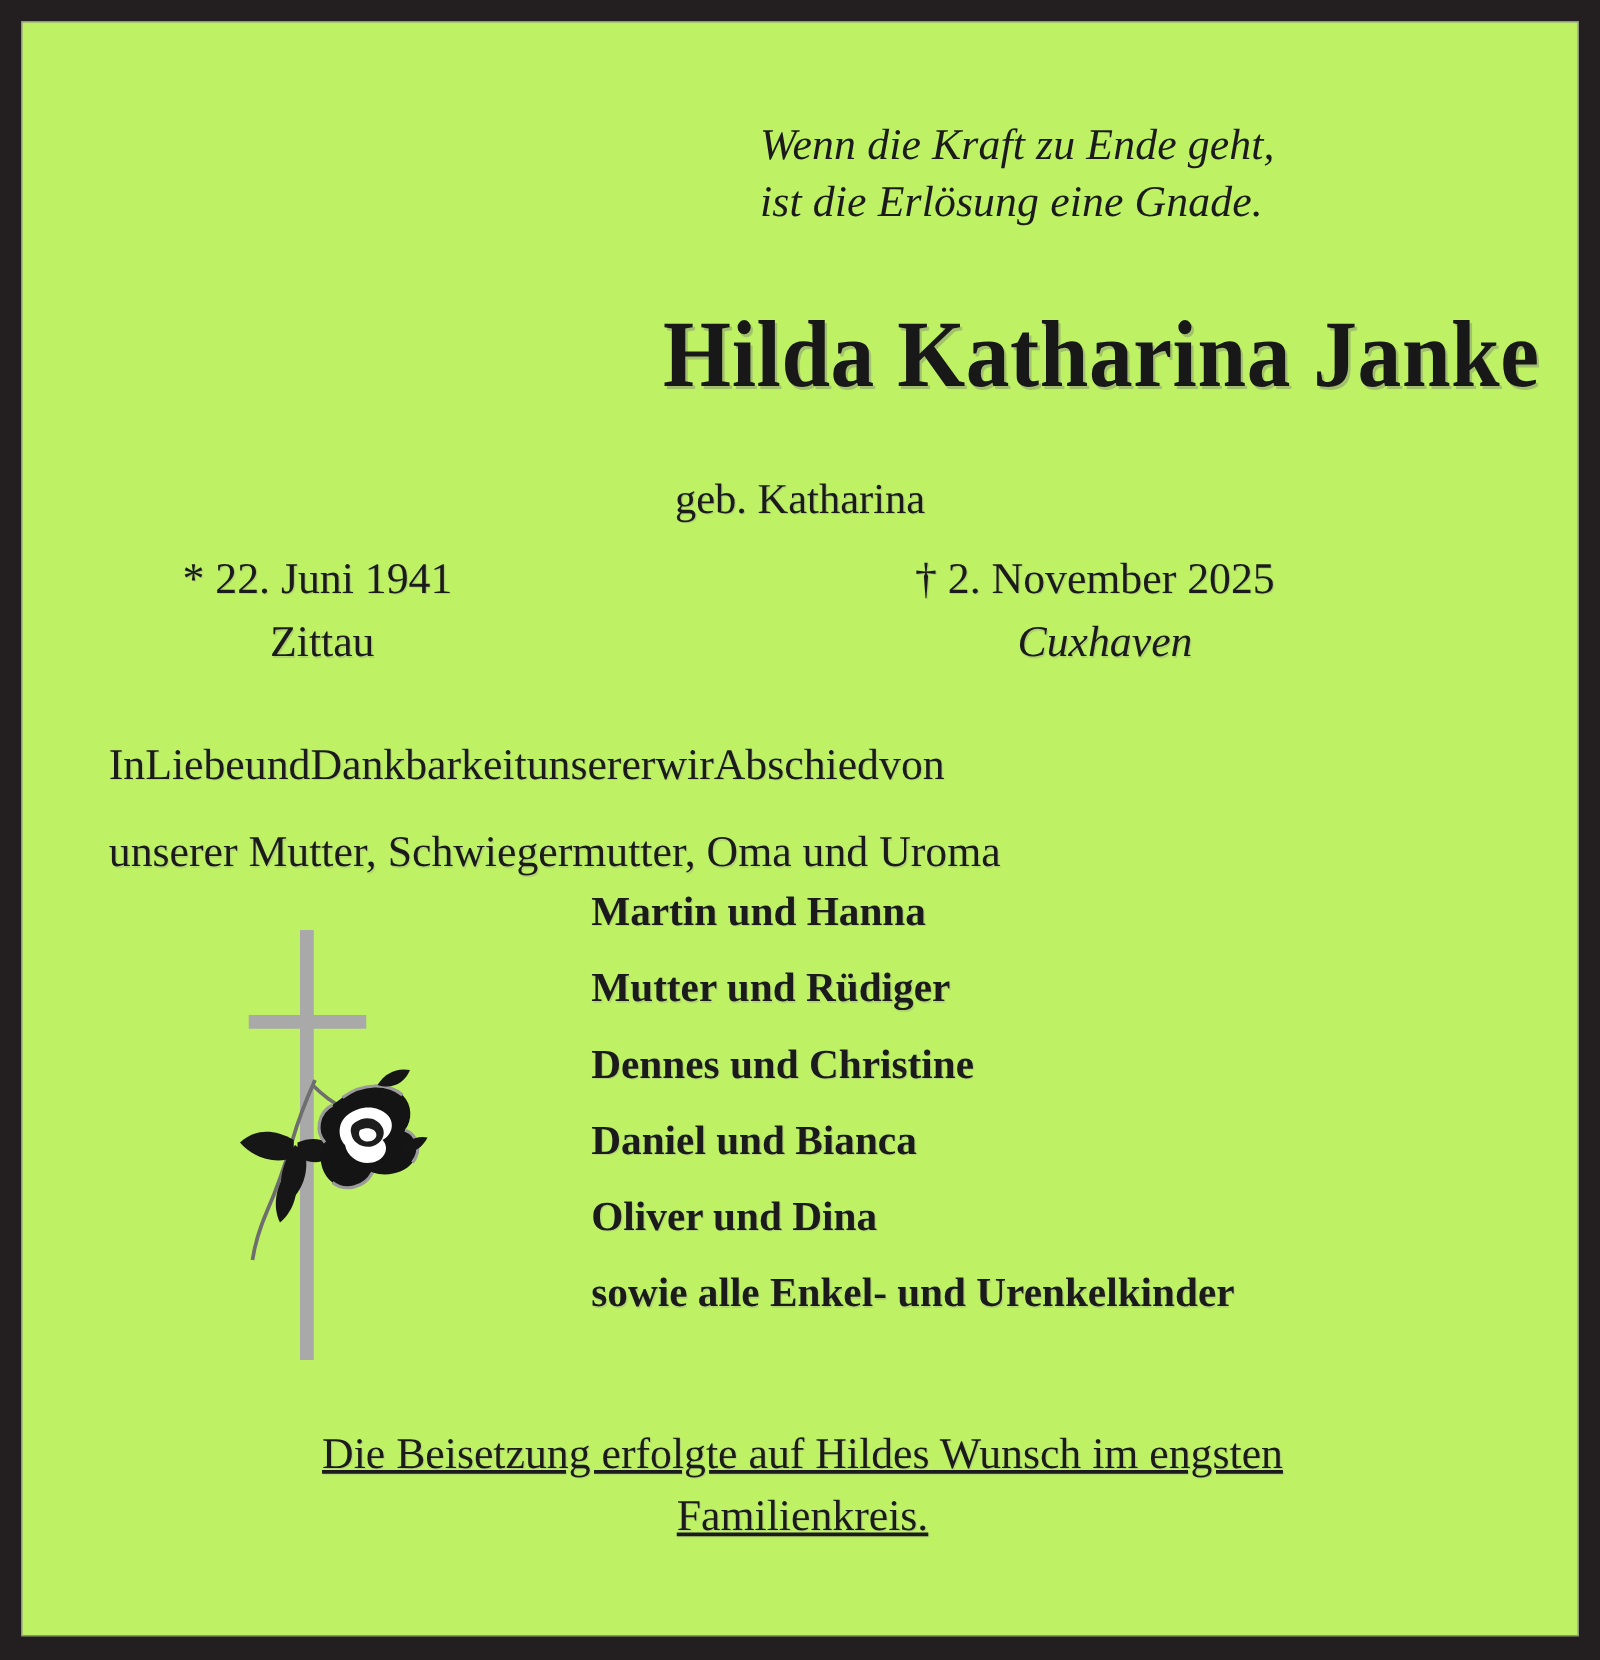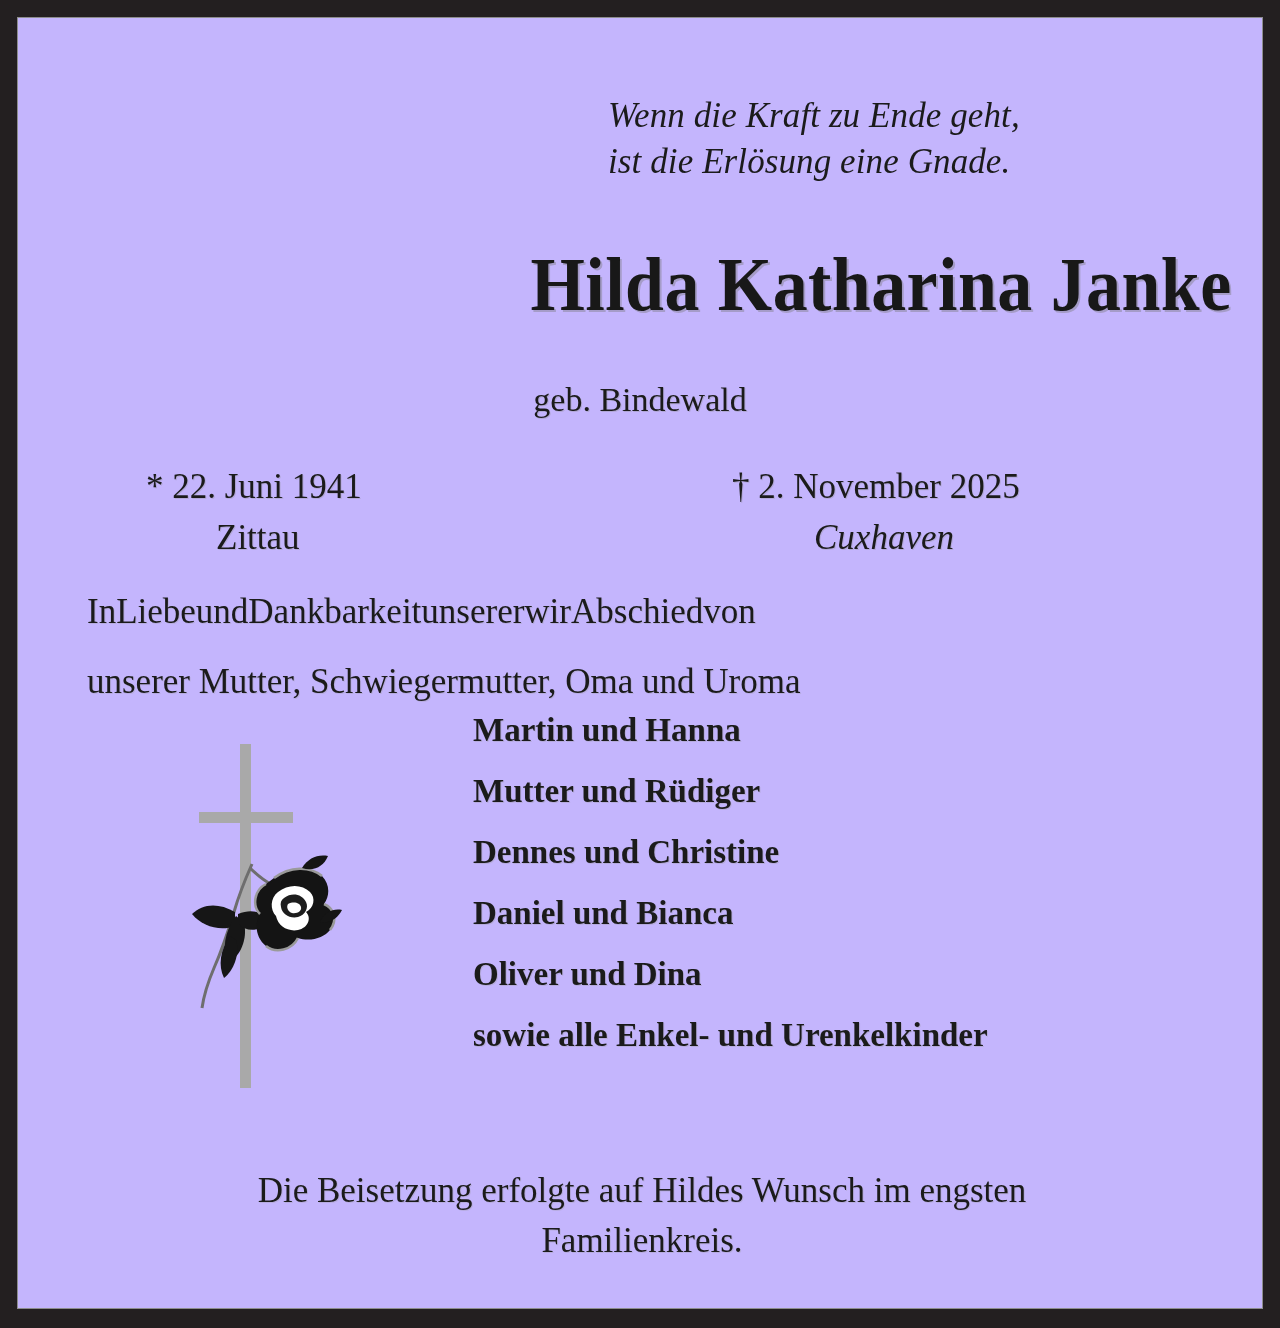--- a/index.html
+++ b/index.html
@@ -21,21 +21,21 @@
     width: 1280px;
     height: 1328px;
     background: #231f20;
     padding: 17px 17px 19px 17px;
   }
   .notice-inner {
     position: relative;
     box-sizing: border-box;
     width: 100%;
     height: 100%;
-    background: #c4b5fd;
+    background: #bef264;
     border: 1px solid #8d8d8d;
     overflow: hidden;
   }
 
   
   .epigraph {
     position: absolute;
     left: 590px;
     top: 75px;
     font-style: italic;
@@ -88,21 +88,20 @@
     justify-content: space-between;
     align-items: flex-start;
   }
   .date-col {
     width: 460px;
     text-align: center;
     font-size: 35px;
     line-height: 1.45;
     color: #1b1b1b;
     text-shadow: 1px 1px 0 rgba(140,140,140,.30);
-    margin-top: 24px;
   }
   .date-col .date-line { white-space: nowrap; }
   .date-col.birth  { text-align: left;  padding-left: 58px; }
   .date-col.death  { text-align: left;  padding-left: 38px; }
   .date-col.birth .place  { display: block; padding-left: 70px; }
   .date-col.death .place  { display: block; padding-left: 82px; font-style: italic; }
 
   
   .farewell {
     position: absolute;
@@ -145,45 +144,46 @@
     height: 61px;
     white-space: nowrap;
     text-shadow: 1px 1px 0 rgba(150,150,150,.30);
   }
 
   
   .closing {
     position: absolute;
     left: 69px;
     width: 1110px;
-    top: 1148px;
+    top: 1120px;
     text-align: center;
     font-size: 35px;
     line-height: 1.44;
     color: #1b1b1b;
     text-shadow: 1px 1px 0 rgba(150,150,150,.28);
+    text-decoration: underline;
   }
   .closing .cl-line { white-space: nowrap; }
 </style>
 </head>
 <body>
 
 <div class="notice-frame">
   <div class="notice-inner">
 
     <div class="epigraph">
       <div>Wenn die Kraft zu Ende geht,</div>
       <div>ist die Erlösung eine Gnade.</div>
     </div>
 
     <div class="name-block">
       <span class="deceased-name">Hilda Katharina Janke</span>
     </div>
 
-    <div class="maiden">geb. Bindewald</div>
+    <div class="maiden">geb. Katharina</div>
 
     <div class="dates">
       <div class="date-col birth">
         <span class="date-line">* 22. Juni 1941</span>
         <span class="place">Zittau</span>
       </div>
       <div class="date-col death">
         <span class="date-line">† 2. November 2025</span>
         <span class="place">Cuxhaven</span>
       </div>

